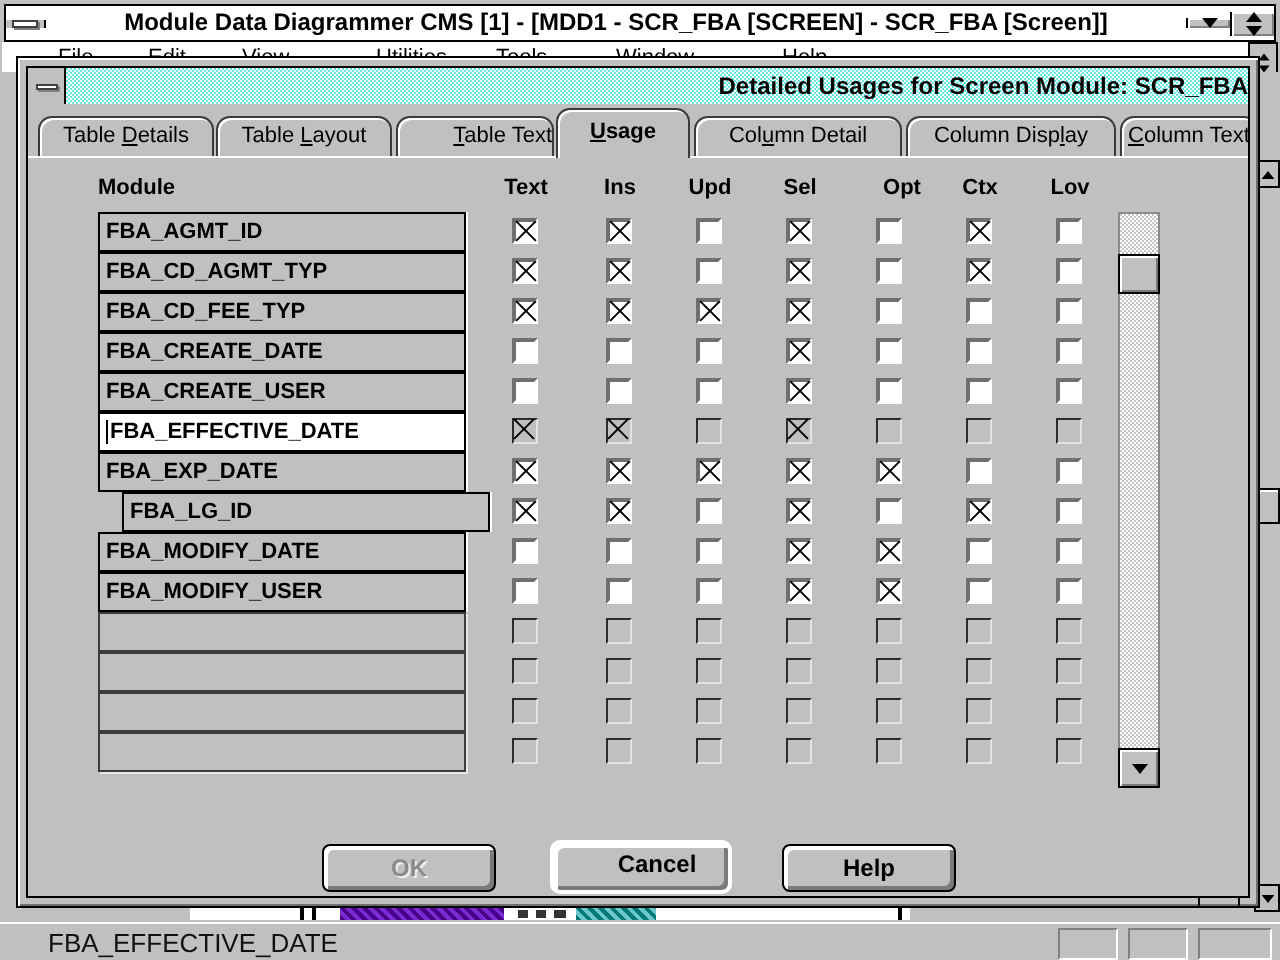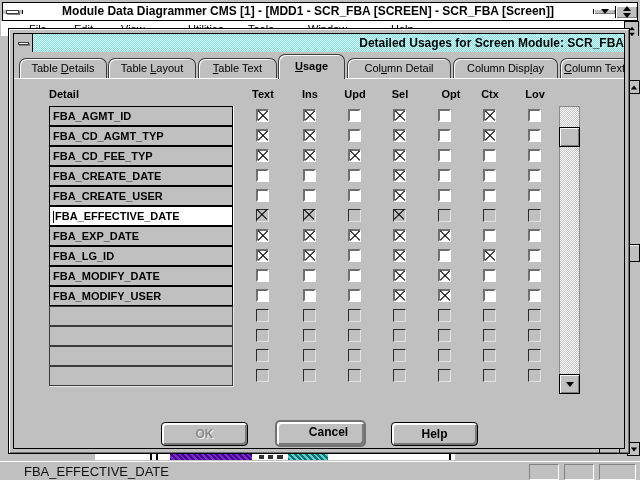--- a/index.html
+++ b/index.html
@@ -85,21 +85,21 @@
   .sb-track{position:absolute;left:545px;top:72px;width:21px;height:288px;border:1px solid #8a8a8a;
             background-image:conic-gradient(#fff 25%,#c4c4c4 0 50%,#fff 0 75%,#c4c4c4 0);background-size:2px 2px;}
   .sb-btn,.sb-thumb{position:absolute;left:545px;width:21px;height:20px;background:#c0c0c0;border:1px solid #000;
             box-shadow:inset 1px 1px 0 #fff,inset -1px -1px 0 #7a7a7a;display:flex;align-items:center;justify-content:center;}
 
   
   .dlg-btn{position:absolute;top:388px;height:24px;background:#c0c0c0;border:1px solid #000;border-radius:4px;
            box-shadow:inset 1px 1px 0 #fff,inset 2px 2px 0 #fff,inset -1px -1px 0 #7a7a7a,inset -2px -2px 0 #7a7a7a;
            font-weight:bold;font-size:12px;text-align:center;line-height:22px;}
   .dlg-btn.disabled{color:#8a8a8a;text-shadow:1px 1px 0 #efefef;}
-  .dlg-btn.default{border:2px solid #737373;border-radius:5px;line-height:20px;padding-left:16px;}
+  .dlg-btn.default{border:2px solid #ffffff;border-radius:5px;line-height:20px;padding-left:16px;}
 </style>
 </head>
 <body>
 
 <div class="screen">
 
   <div class="main-titlebar">
     <div class="sysmenu">
       <div class="dash"></div>
     </div>
@@ -162,28 +162,28 @@
         <div class="dlg-sys">
           <div class="dash"></div>
         </div>
         <div class="dlg-title">Detailed Usages for Screen Module: SCR_FBA</div>
       </div>
 
       <div class="tabline"></div>
       <div id="tabstrip">
           <div class="tab" style="left: 5px; width: 88px;">Table <u>D</u>etails</div>
           <div class="tab" style="left: 94px; width: 88px;">Table <u>L</u>ayout</div>
-          <div class="tab" style="left: 184px; width: 79px;"><u>T</u>able Text</div>
+          <div class="tab" style="left: 184px; width: 79px; text-align: right;"><u>T</u>able Text</div>
           <div class="tab active" style="left: 264px; width: 67px;"><u>U</u>sage</div>
           <div class="tab" style="left: 333px; width: 104px;">Col<u>u</u>mn Detail</div>
           <div class="tab" style="left: 439px; width: 105px;">Column Disp<u>l</u>ay</div>
           <div class="tab" style="left: 546px; width: 69px;"><u>C</u>olumn Text</div>
         </div>
 
-      <div class="col-header">Detail</div>
+      <div class="col-header">Module</div>
       <div id="usage-headers">
           <div class="usage-header" style="left: 249px;">Text</div>
           <div class="usage-header" style="left: 296px;">Ins</div>
           <div class="usage-header" style="left: 341px;">Upd</div>
           <div class="usage-header" style="left: 386px;">Sel</div>
           <div class="usage-header" style="left: 437px;">Opt</div>
           <div class="usage-header" style="left: 476px;">Ctx</div>
           <div class="usage-header" style="left: 521px; text-align: center;">Lov</div>
         </div>
       <div id="grid-rows">
@@ -236,21 +236,21 @@
           <div class="cb flat" style="left: 469px; top: 175px;"></div>
           <div class="cb flat" style="left: 514px; top: 175px;"></div>
           <div class="name-cell" style="top: 192px;">FBA_EXP_DATE</div>
           <div class="cb sunken on" style="left: 242px; top: 195px;"></div>
           <div class="cb sunken on" style="left: 289px; top: 195px;"></div>
           <div class="cb sunken on" style="left: 334px; top: 195px;"></div>
           <div class="cb sunken on" style="left: 379px; top: 195px;"></div>
           <div class="cb sunken on" style="left: 424px; top: 195px;"></div>
           <div class="cb sunken" style="left: 469px; top: 195px;"></div>
           <div class="cb sunken" style="left: 514px; top: 195px;"></div>
-          <div class="name-cell" style="top: 212px;">FBA_LG_ID</div>
+          <div class="name-cell" style="top: 212px; margin-left: 12px;">FBA_LG_ID</div>
           <div class="cb sunken on" style="left: 242px; top: 215px;"></div>
           <div class="cb sunken on" style="left: 289px; top: 215px;"></div>
           <div class="cb sunken" style="left: 334px; top: 215px;"></div>
           <div class="cb sunken on" style="left: 379px; top: 215px;"></div>
           <div class="cb sunken" style="left: 424px; top: 215px;"></div>
           <div class="cb sunken on" style="left: 469px; top: 215px;"></div>
           <div class="cb sunken" style="left: 514px; top: 215px;"></div>
           <div class="name-cell" style="top: 232px;">FBA_MODIFY_DATE</div>
           <div class="cb sunken" style="left: 242px; top: 235px;"></div>
           <div class="cb sunken" style="left: 289px; top: 235px;"></div>

